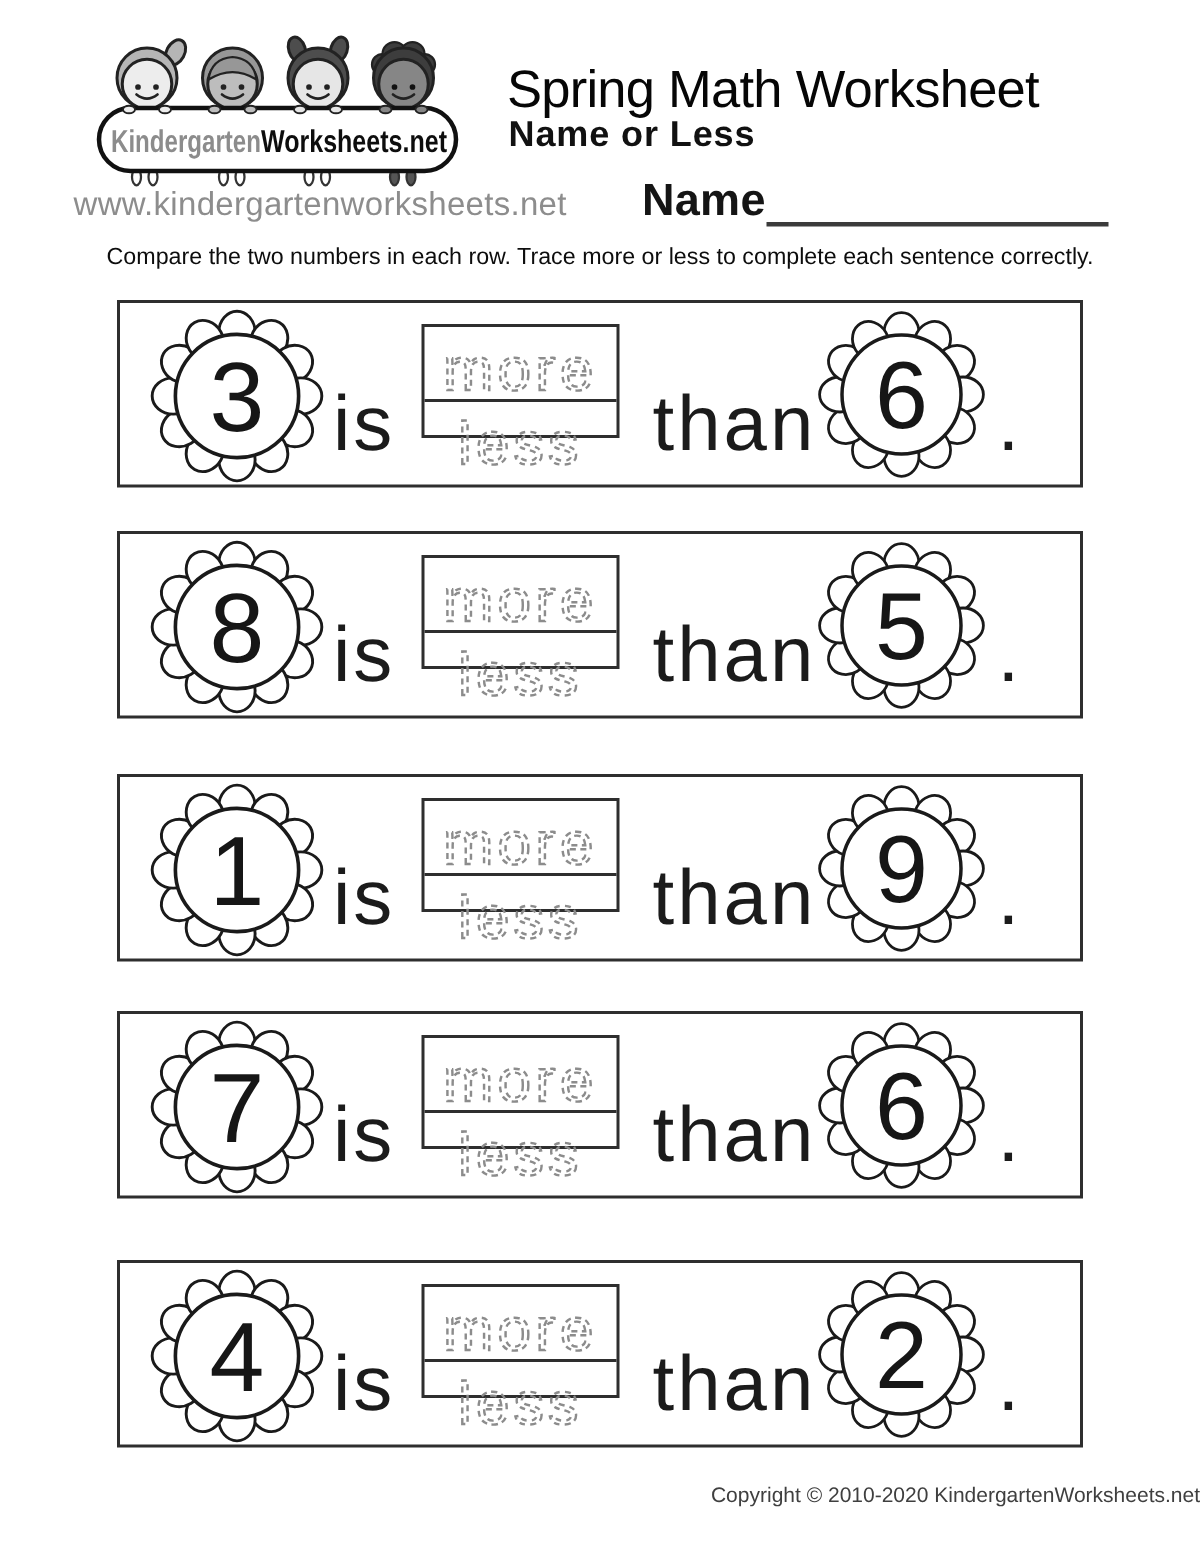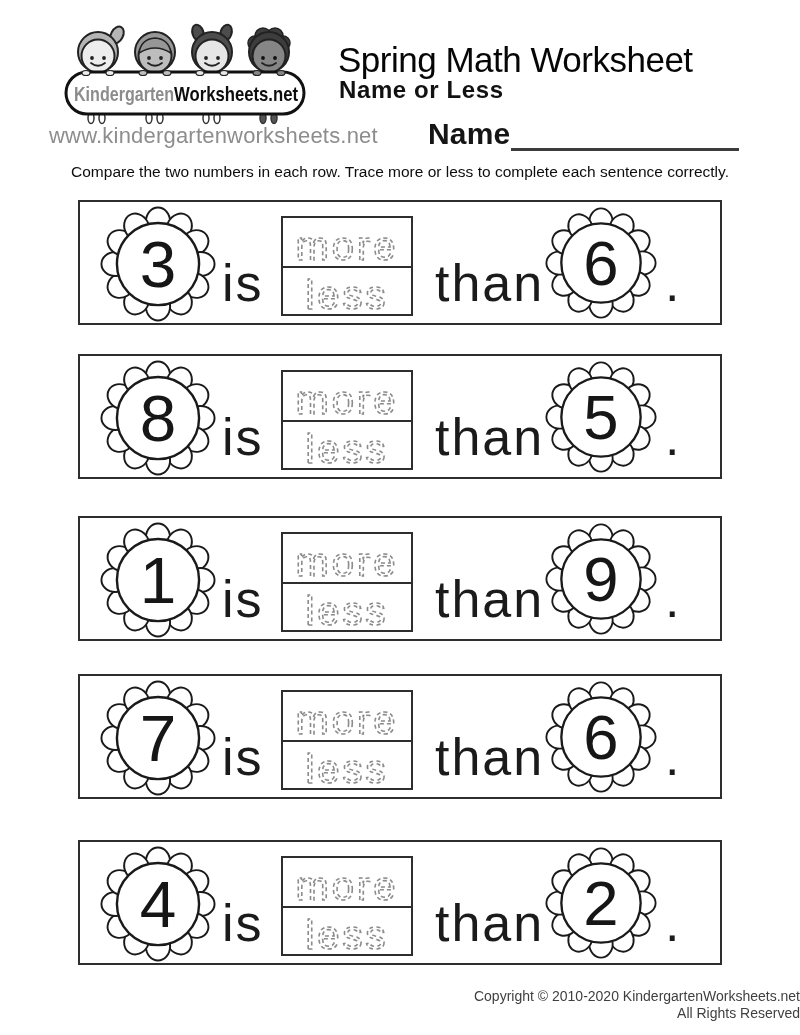--- a/index.html
+++ b/index.html
@@ -45,21 +45,21 @@
     fill:#161616;
   }
   .word {
     position:absolute; top:55px; font-size:52px; line-height:1; font-weight:400;
     color:#1b1b1b; letter-spacing:2px; white-space:nowrap;
   }
   .word-is   { left:142px; }
   .word-than { left:338px;margin-left:17px; }
   .period    { left:585px; }
   .trace-box {
-    position:absolute; left:201px; top:14px; width:132px; height:100px;
+    position:absolute; left:201px; top:14px; width:132px; height:76px;
     border:2px solid #2e2e2e; background:#fff;
   }
   .trace-half { width:100%; height:50px; }
   .trace-half.top { border-bottom:2px solid #2e2e2e; }
   .trace-half svg { display:block; width:100%; height:100%; }
   .trace-text {
     font-family:"Liberation Sans", sans-serif; font-size:40px;
     fill:none; stroke:#8c8c8c; stroke-width:1.6; stroke-dasharray:4 3;
     letter-spacing:3px;
   }
@@ -301,16 +301,15 @@
     <span class="word word-than">than</span>
     <svg class="flower flower-right" viewBox="-2 -2 120 120">
       <use href="#flower-base" xlink:href="#flower-base"></use>
       <text class="flower-num" x="58" y="82" text-anchor="middle">2</text>
     </svg>
     <span class="word period">.</span>
   </section>
 
   <div class="footer">
     <div>Copyright © 2010-2020 KindergartenWorksheets.net</div>
-    <div>All Rights Reserved</div>
   </div>
 
 </div>
 
 </body></html>

